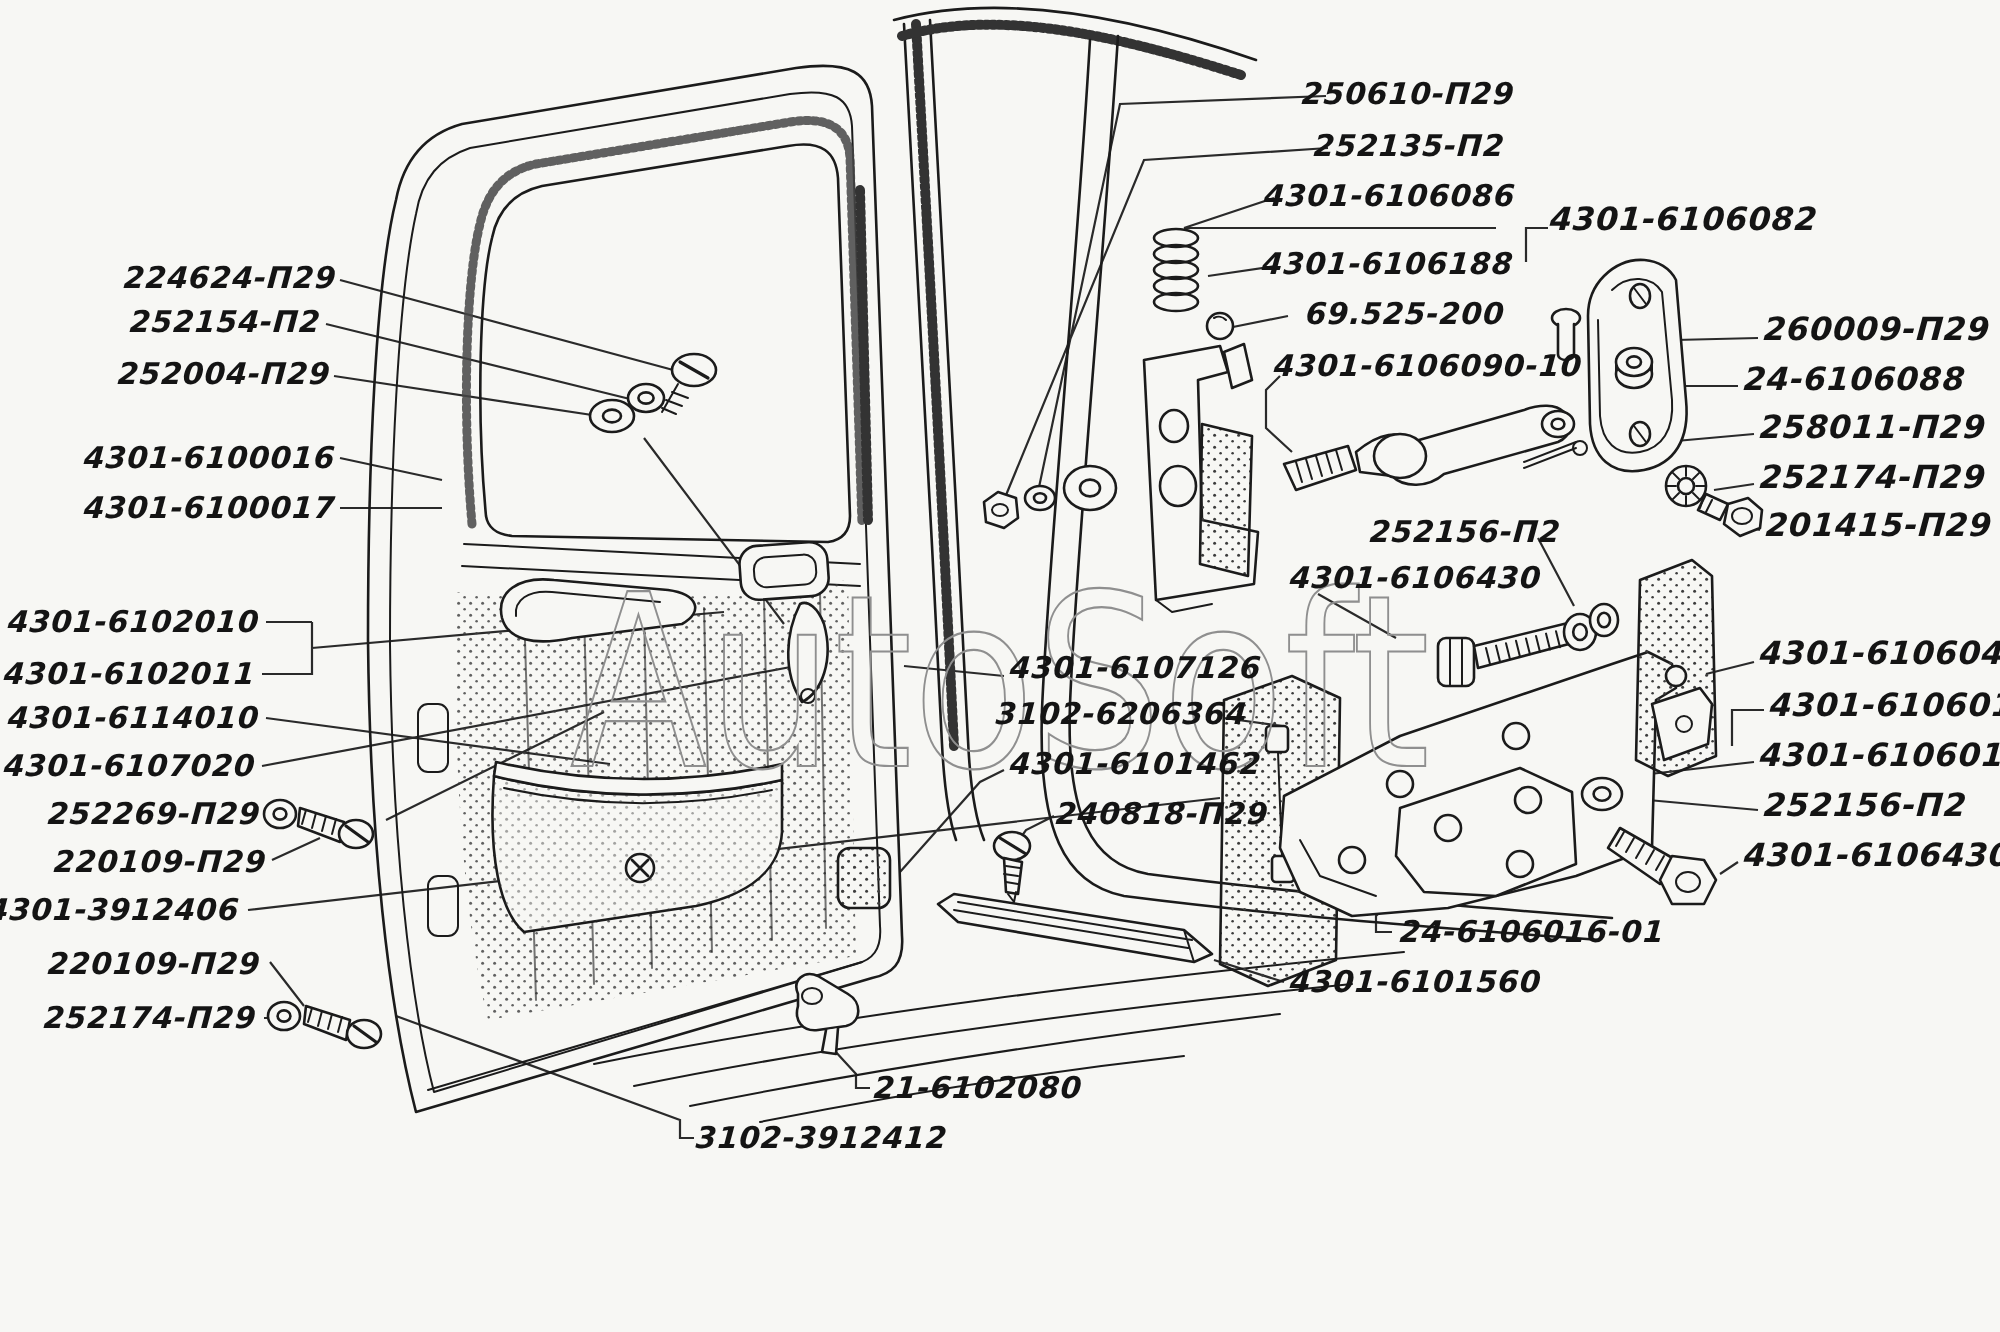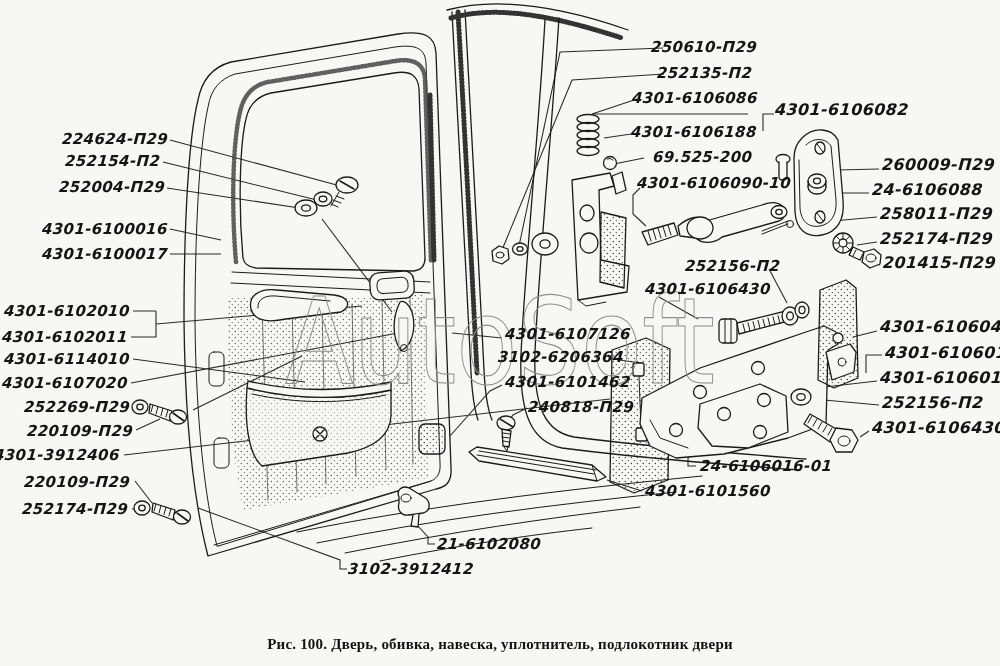--- a/index.html
+++ b/index.html
@@ -302,14 +302,13 @@
 
   <div class="part-label" style="left:505px;top:325px">4301-6107126</div>
   <div class="part-label" style="left:498px;top:348px">3102-6206364</div>
   <div class="part-label" style="left:505px;top:373px">4301-6101462</div>
   <div class="part-label" style="left:528px;top:398px">240818-П29</div>
   <div class="part-label" style="left:700px;top:457px">24-6106016-01</div>
   <div class="part-label" style="left:645px;top:482px">4301-6101560</div>
   <div class="part-label" style="left:437px;top:535px">21-6102080</div>
   <div class="part-label" style="left:348px;top:560px">3102-3912412</div>
 
-  <div class="caption">Рис. 100.  Дверь, обивка, навеска, уплотнитель, подлокотник двери</div>
 </div>
 
 </body></html>

